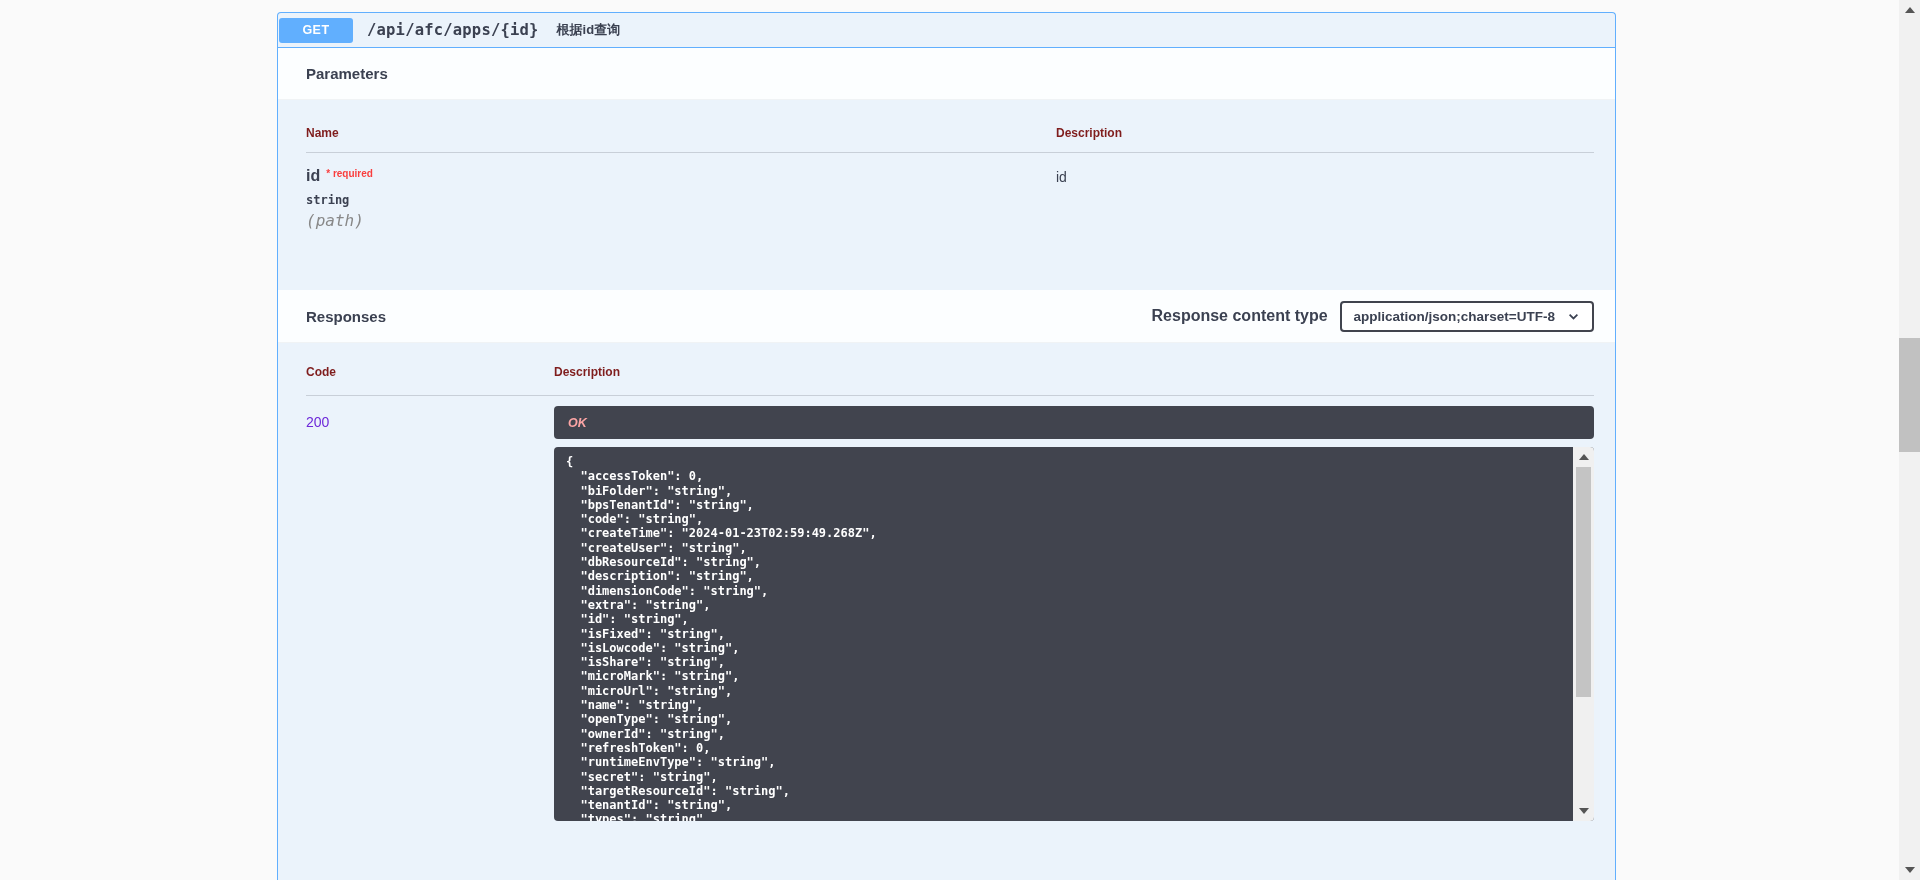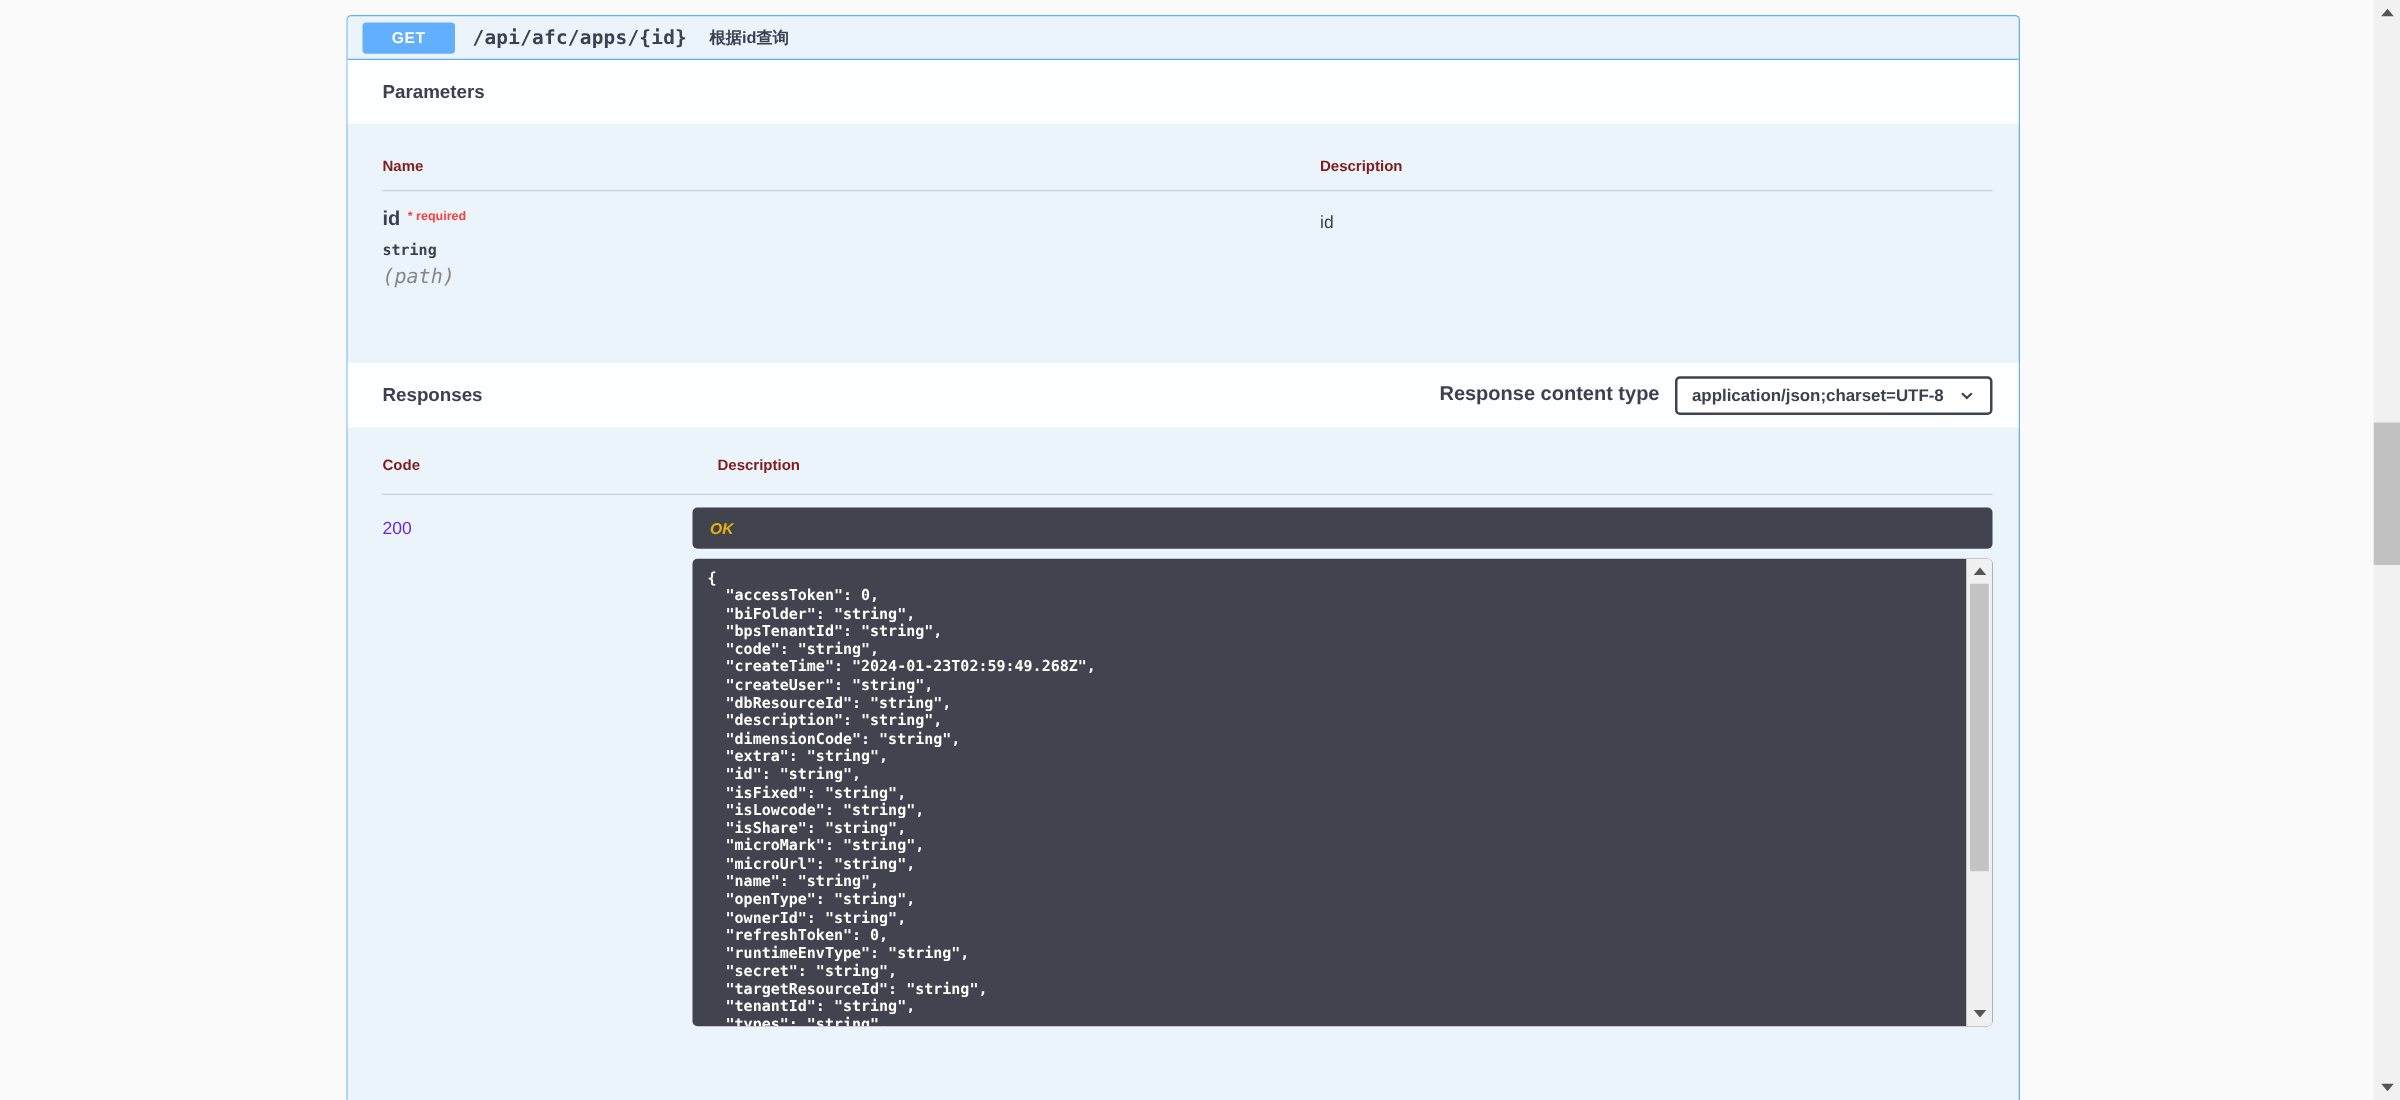--- a/index.html
+++ b/index.html
@@ -18,21 +18,21 @@
     background:#ebf3fb;
     border:1px solid #61affe;
     border-bottom:none;
     border-radius:4px 4px 0 0;
     overflow:hidden;
   }
 
   
   .summary {
     height:35px; display:flex; align-items:center;
-    padding-left:12px;
+    padding-left:1px;
     border-bottom:1px solid #61affe;
     cursor:pointer;
   }
   .method-badge {
     width:74px; height:25px; border-radius:3px;
     background:#61affe; color:#fff;
     font-size:12.5px; font-weight:700; letter-spacing:.5px;
     text-align:center; line-height:25px;
   }
   .endpoint-path {
@@ -63,21 +63,21 @@
   }
   .ct-select span { font-size:13.5px; font-weight:600; color:#3b4151; }
   .ct-select svg { margin-left:12px; }
 
   
   .params-body { height:190px; padding:26px 21px 0 28px; }
   .responses-body { padding:22px 21px 0 28px; }
   .thead { display:flex; font-size:12px; font-weight:700; color:#7f1d1d;
            border-bottom:1px solid rgba(59,65,81,.2); }
   .params-body .thead { padding-bottom:12px; }
-  .responses-body .thead { padding-bottom:16px;gap:20px; }
+  .responses-body .thead { padding-bottom:16px; }
   .col-name { width:750px; }
   .col-code { width:248px; }
   .col-flex { flex:1; }
   .trow { display:flex; }
   .params-body .trow { padding-top:14px; }
   .responses-body .trow { padding-top:10px; }
 
   .pname { font-size:16px; font-weight:700; color:#3b4151; }
   .pname .req {
     font-size:10px; font-weight:700; color:#f93e3e;
@@ -89,21 +89,21 @@
           font-size:16px; font-style:italic; color:#888; }
   .pdesc { font-size:14px; color:#3b4151; padding-top:2px; }
   .rcode { font-size:14px; color:#6d28d9; padding-top:8px; }
 
   .resp-desc-cell { display:flex; flex-direction:column; }
   .ok-box {
     height:33px; width:100%;
     background:#41444e; border-radius:4px;
     display:flex; align-items:center; padding:0 14px;
   }
-  .ok-box span { color:#eab308; font-size:12.5px; font-weight:700; font-style:italic; }
+  .ok-box span { color:#fca5a5; font-size:12.5px; font-weight:700; font-style:italic; }
 
   .tabs { margin-top:34px; display:flex; align-items:center; }
   .tab-active { font-size:12.5px; font-weight:700; color:#3b4151; cursor:pointer; }
   .tab-divider { width:1px; height:18px; background:rgba(59,65,81,.35); margin:0 12px; }
   .tab-inactive { font-size:12.5px; color:#707070; cursor:pointer; }
 
   
   .codeblock {
     margin-top:8px; position:relative;
     width:100%; height:374px;

